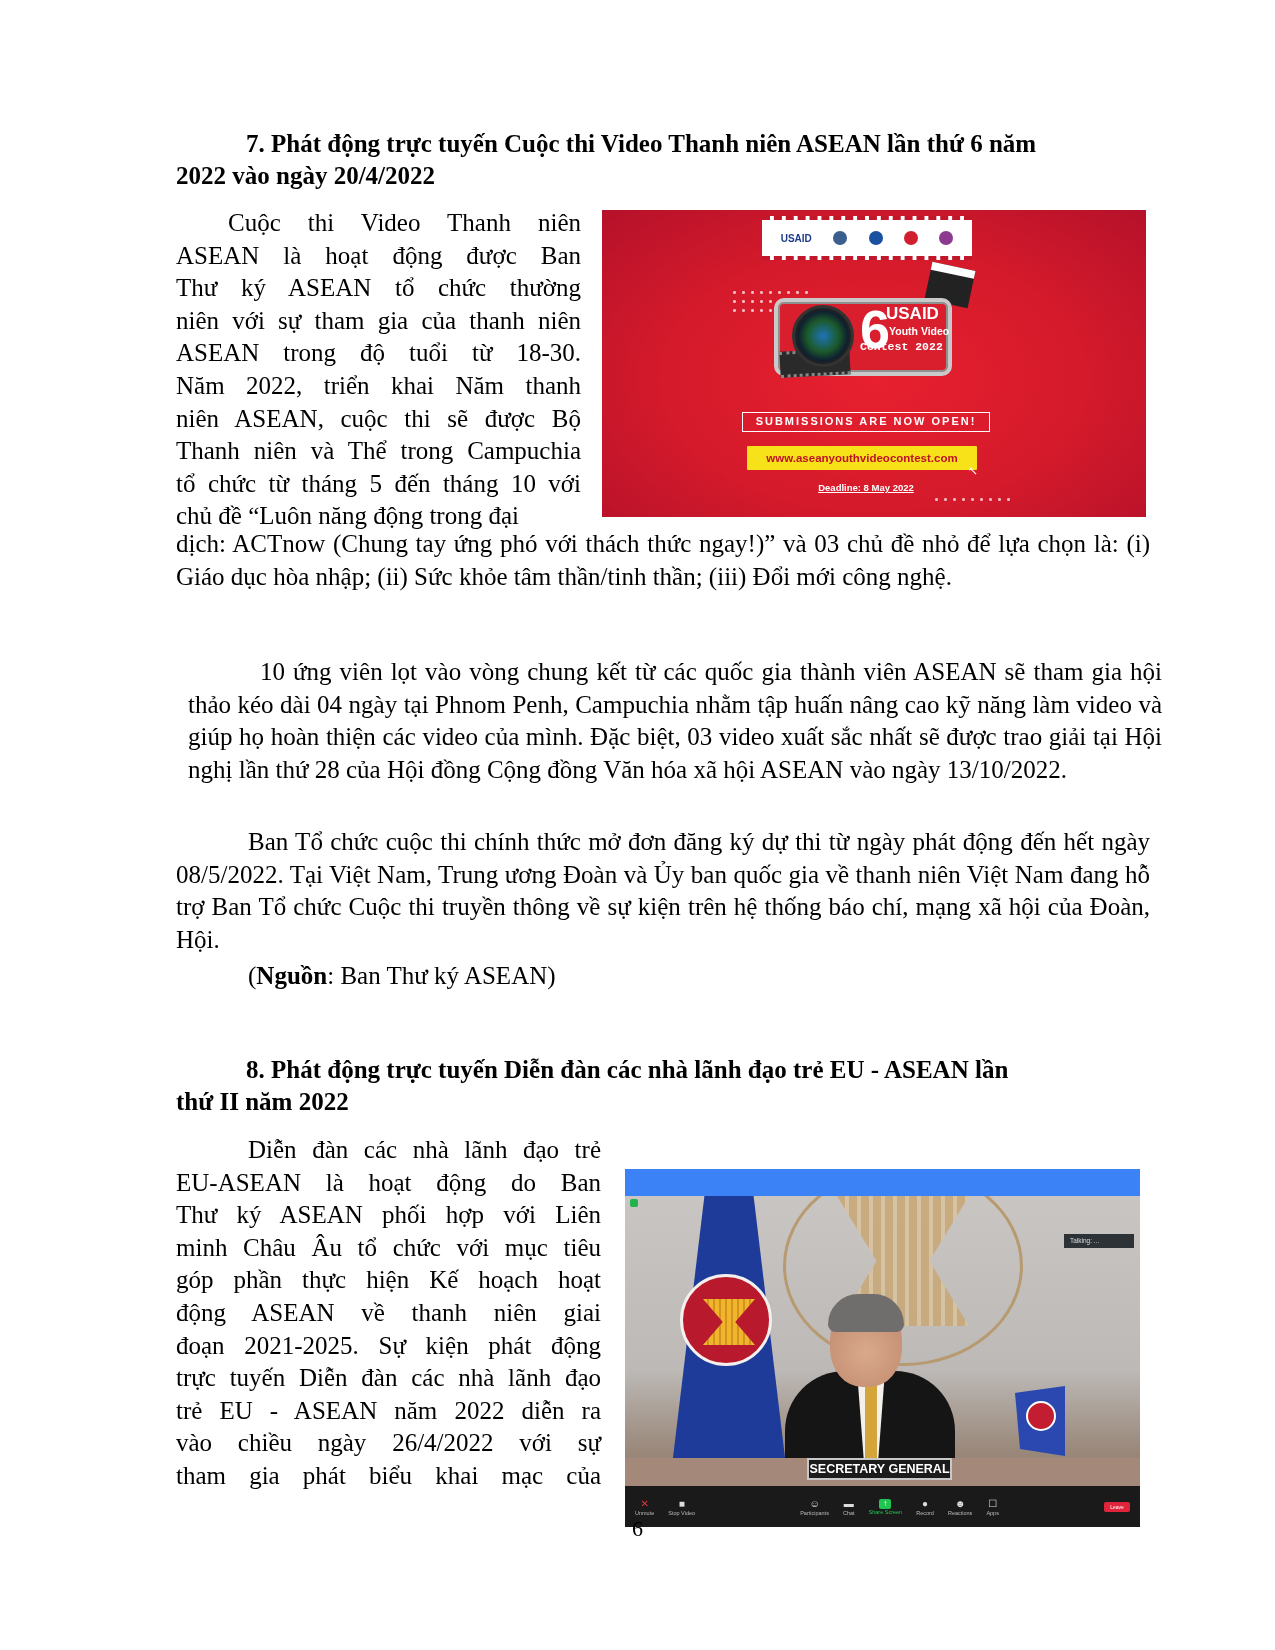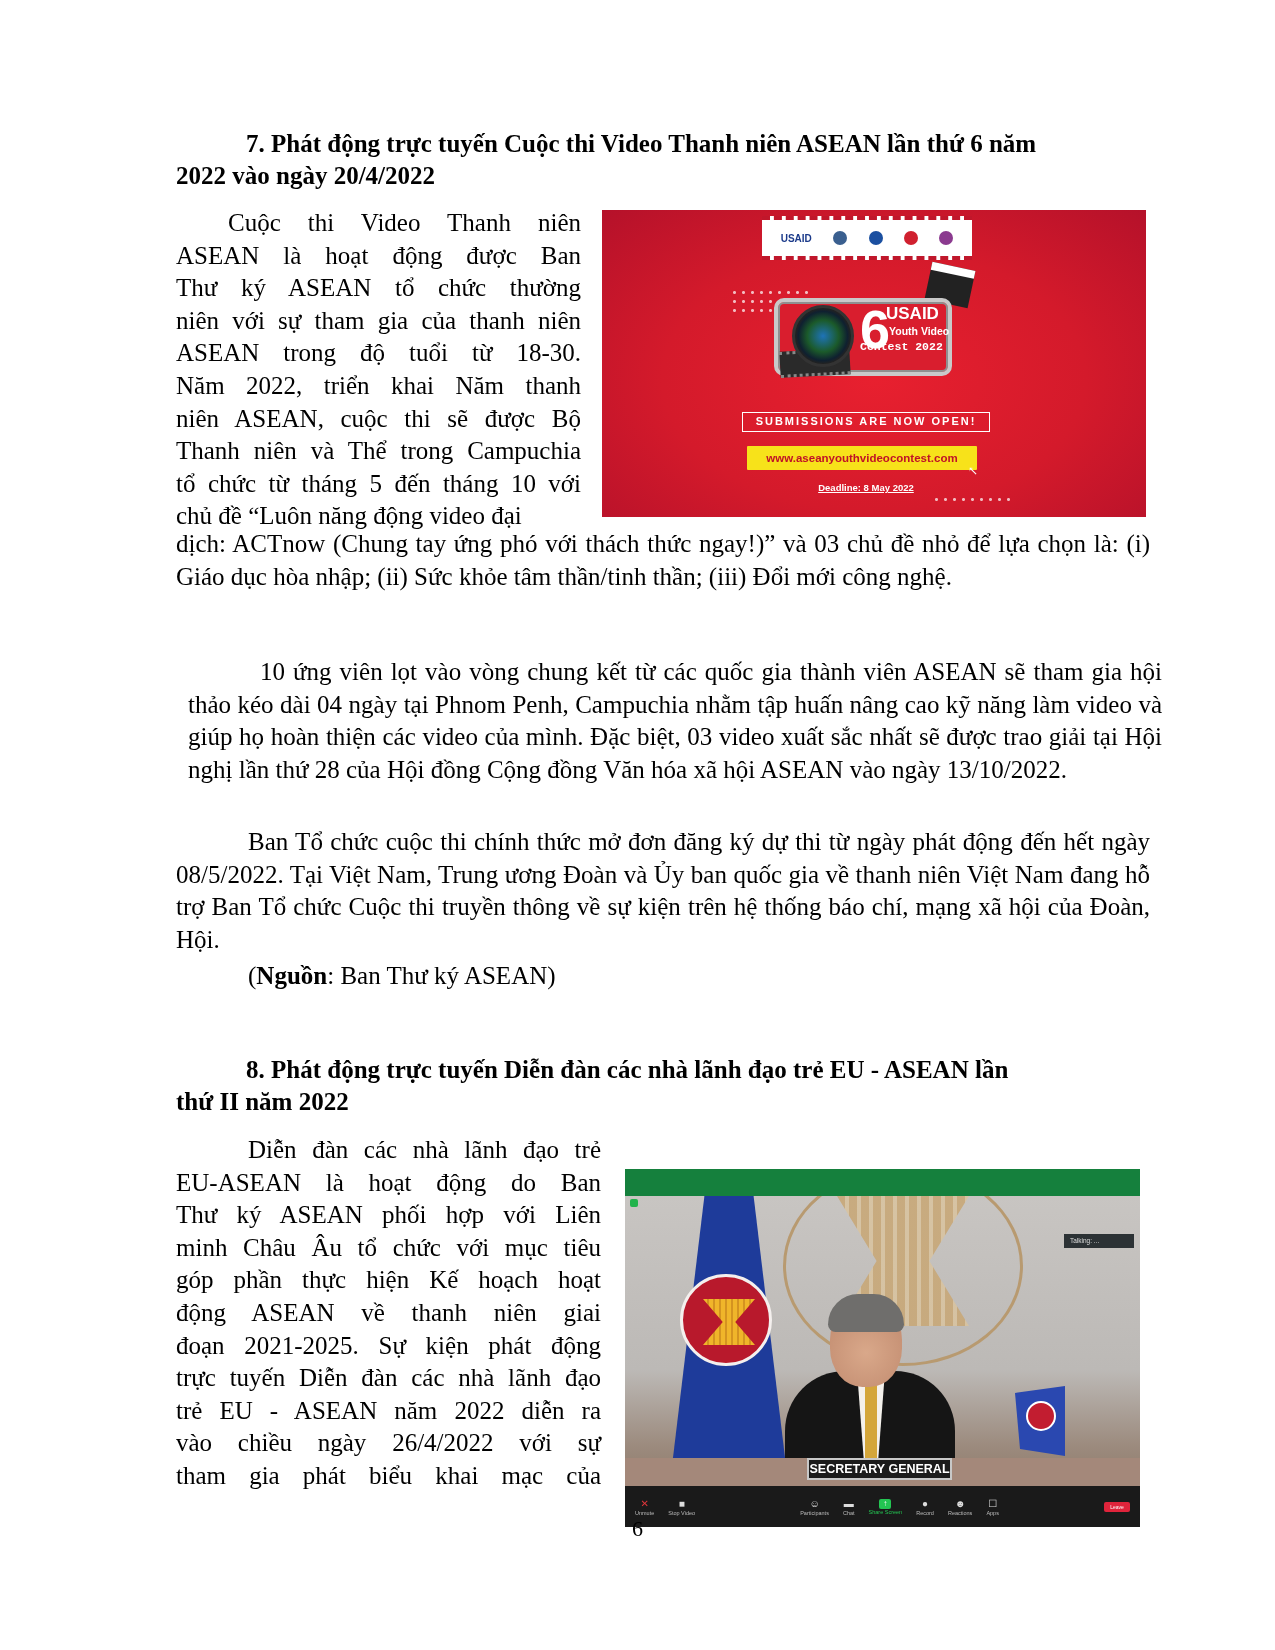--- a/index.html
+++ b/index.html
@@ -78,21 +78,21 @@
     }
     .poster .deadline {
       position: absolute; left: 0; width: 544px; top: 272px; text-align: center; color: #fff;
       font-family: "Liberation Sans", sans-serif; font-weight: bold; font-size: 9.5px; text-decoration: underline;
       transform: translateX(-8px);
     }
     .poster .cursor { position: absolute; left: 366px; top: 254px; color: #fff; font-size: 12px; }
 
     
     .zoom-shot {
-      position: absolute; left: 625px; top: 1157px; width: 515px; height: 358px; background: #15803d; overflow: hidden;
+      position: absolute; left: 625px; top: 1157px; width: 515px; height: 358px; background: #3b82f6; overflow: hidden;
     }
     .zoom-shot .video {
       position: absolute; left: 0; top: 27px; width: 515px; height: 290px;
       background: linear-gradient(180deg, #c8c5c2 0%, #bcb9b6 60%, #9c8b7e 86%, #8e7a6a 100%);
       overflow: hidden;
     }
     .zoom-shot .emblem-ring {
       position: absolute; left: 158px; top: -30px; width: 240px; height: 200px; border-radius: 50%;
       border: 3px solid #b89a70;
     }
@@ -184,21 +184,21 @@
   <div id="p7a" class="wrap-left para">
     <div style="padding-left:52px">Cuộc thi Video Thanh niên</div>
     <div>ASEAN là hoạt động được Ban</div>
     <div>Thư ký ASEAN tổ chức thường</div>
     <div>niên với sự tham gia của thanh niên</div>
     <div>ASEAN trong độ tuổi từ 18-30.</div>
     <div>Năm 2022, triển khai Năm thanh</div>
     <div>niên ASEAN, cuộc thi sẽ được Bộ</div>
     <div>Thanh niên và Thể trong Campuchia</div>
     <div>tổ chức từ tháng 5 đến tháng 10 với</div>
-    <div class="last">chủ đề “Luôn năng động video đại</div>
+    <div class="last">chủ đề “Luôn năng động trong đại</div>
   </div>
 
   <div class="poster">
     <div class="logo-strip">
       <span class="logo">USAID</span>
       <span class="logo dot" style="background:#3a5f8f"></span>
       <span class="logo dot" style="background:#1b4fa0"></span>
       <span class="logo dot" style="background:#d0202f"></span>
       <span class="logo dot" style="background:#8b3a8f"></span>
     </div>

